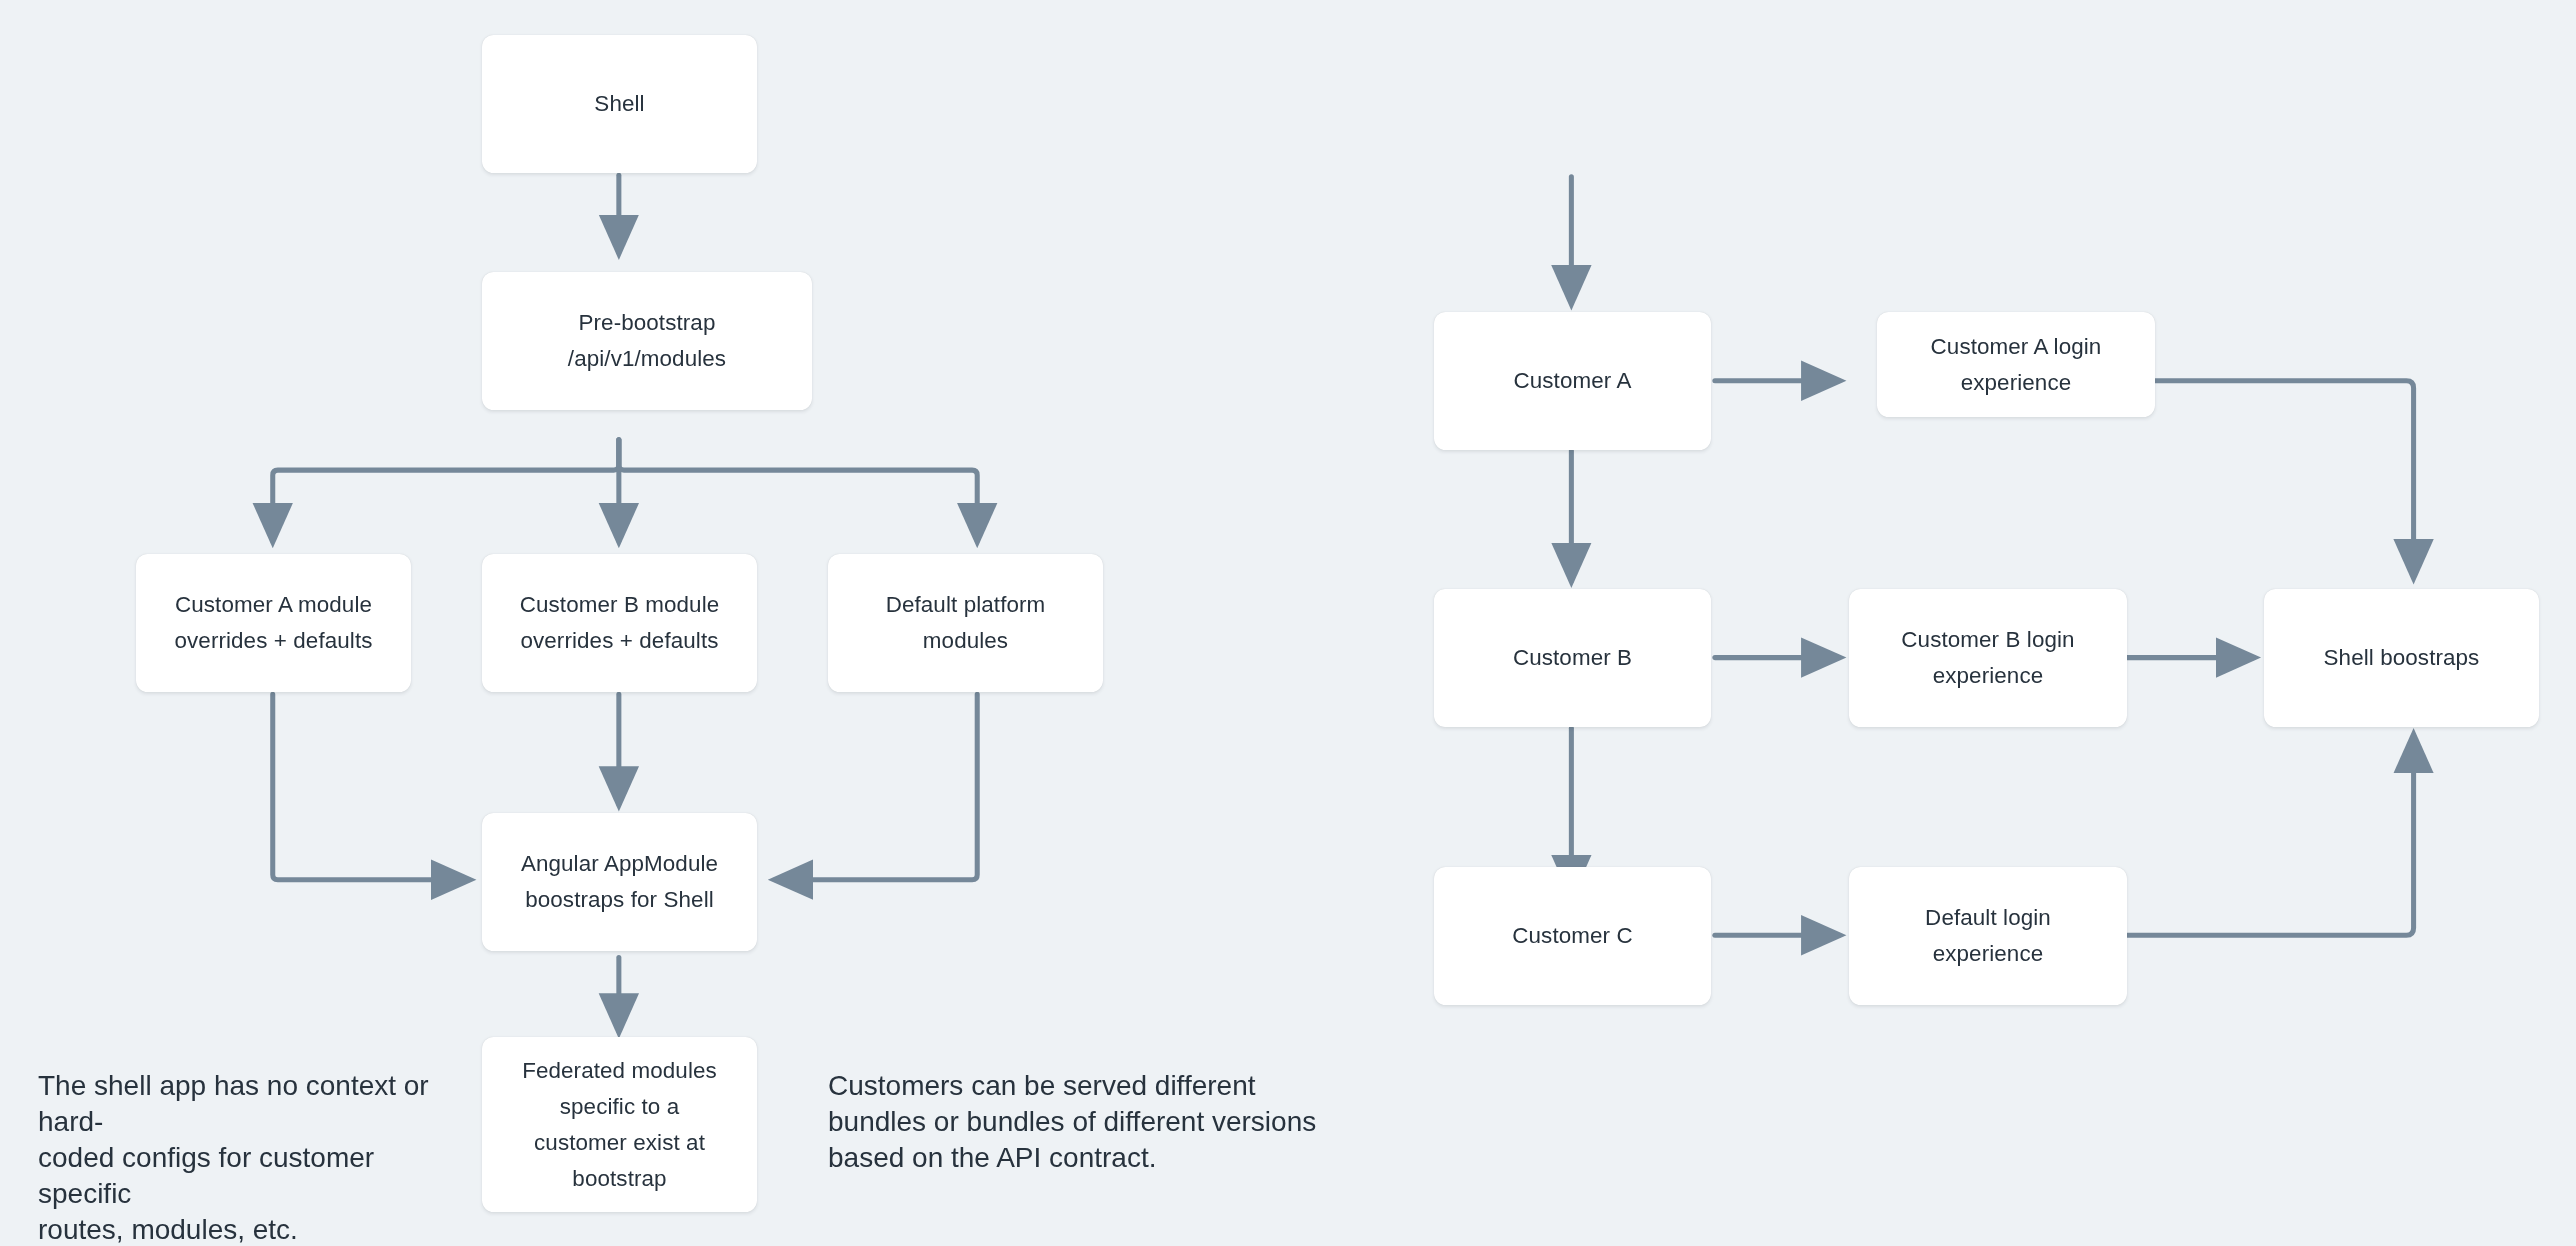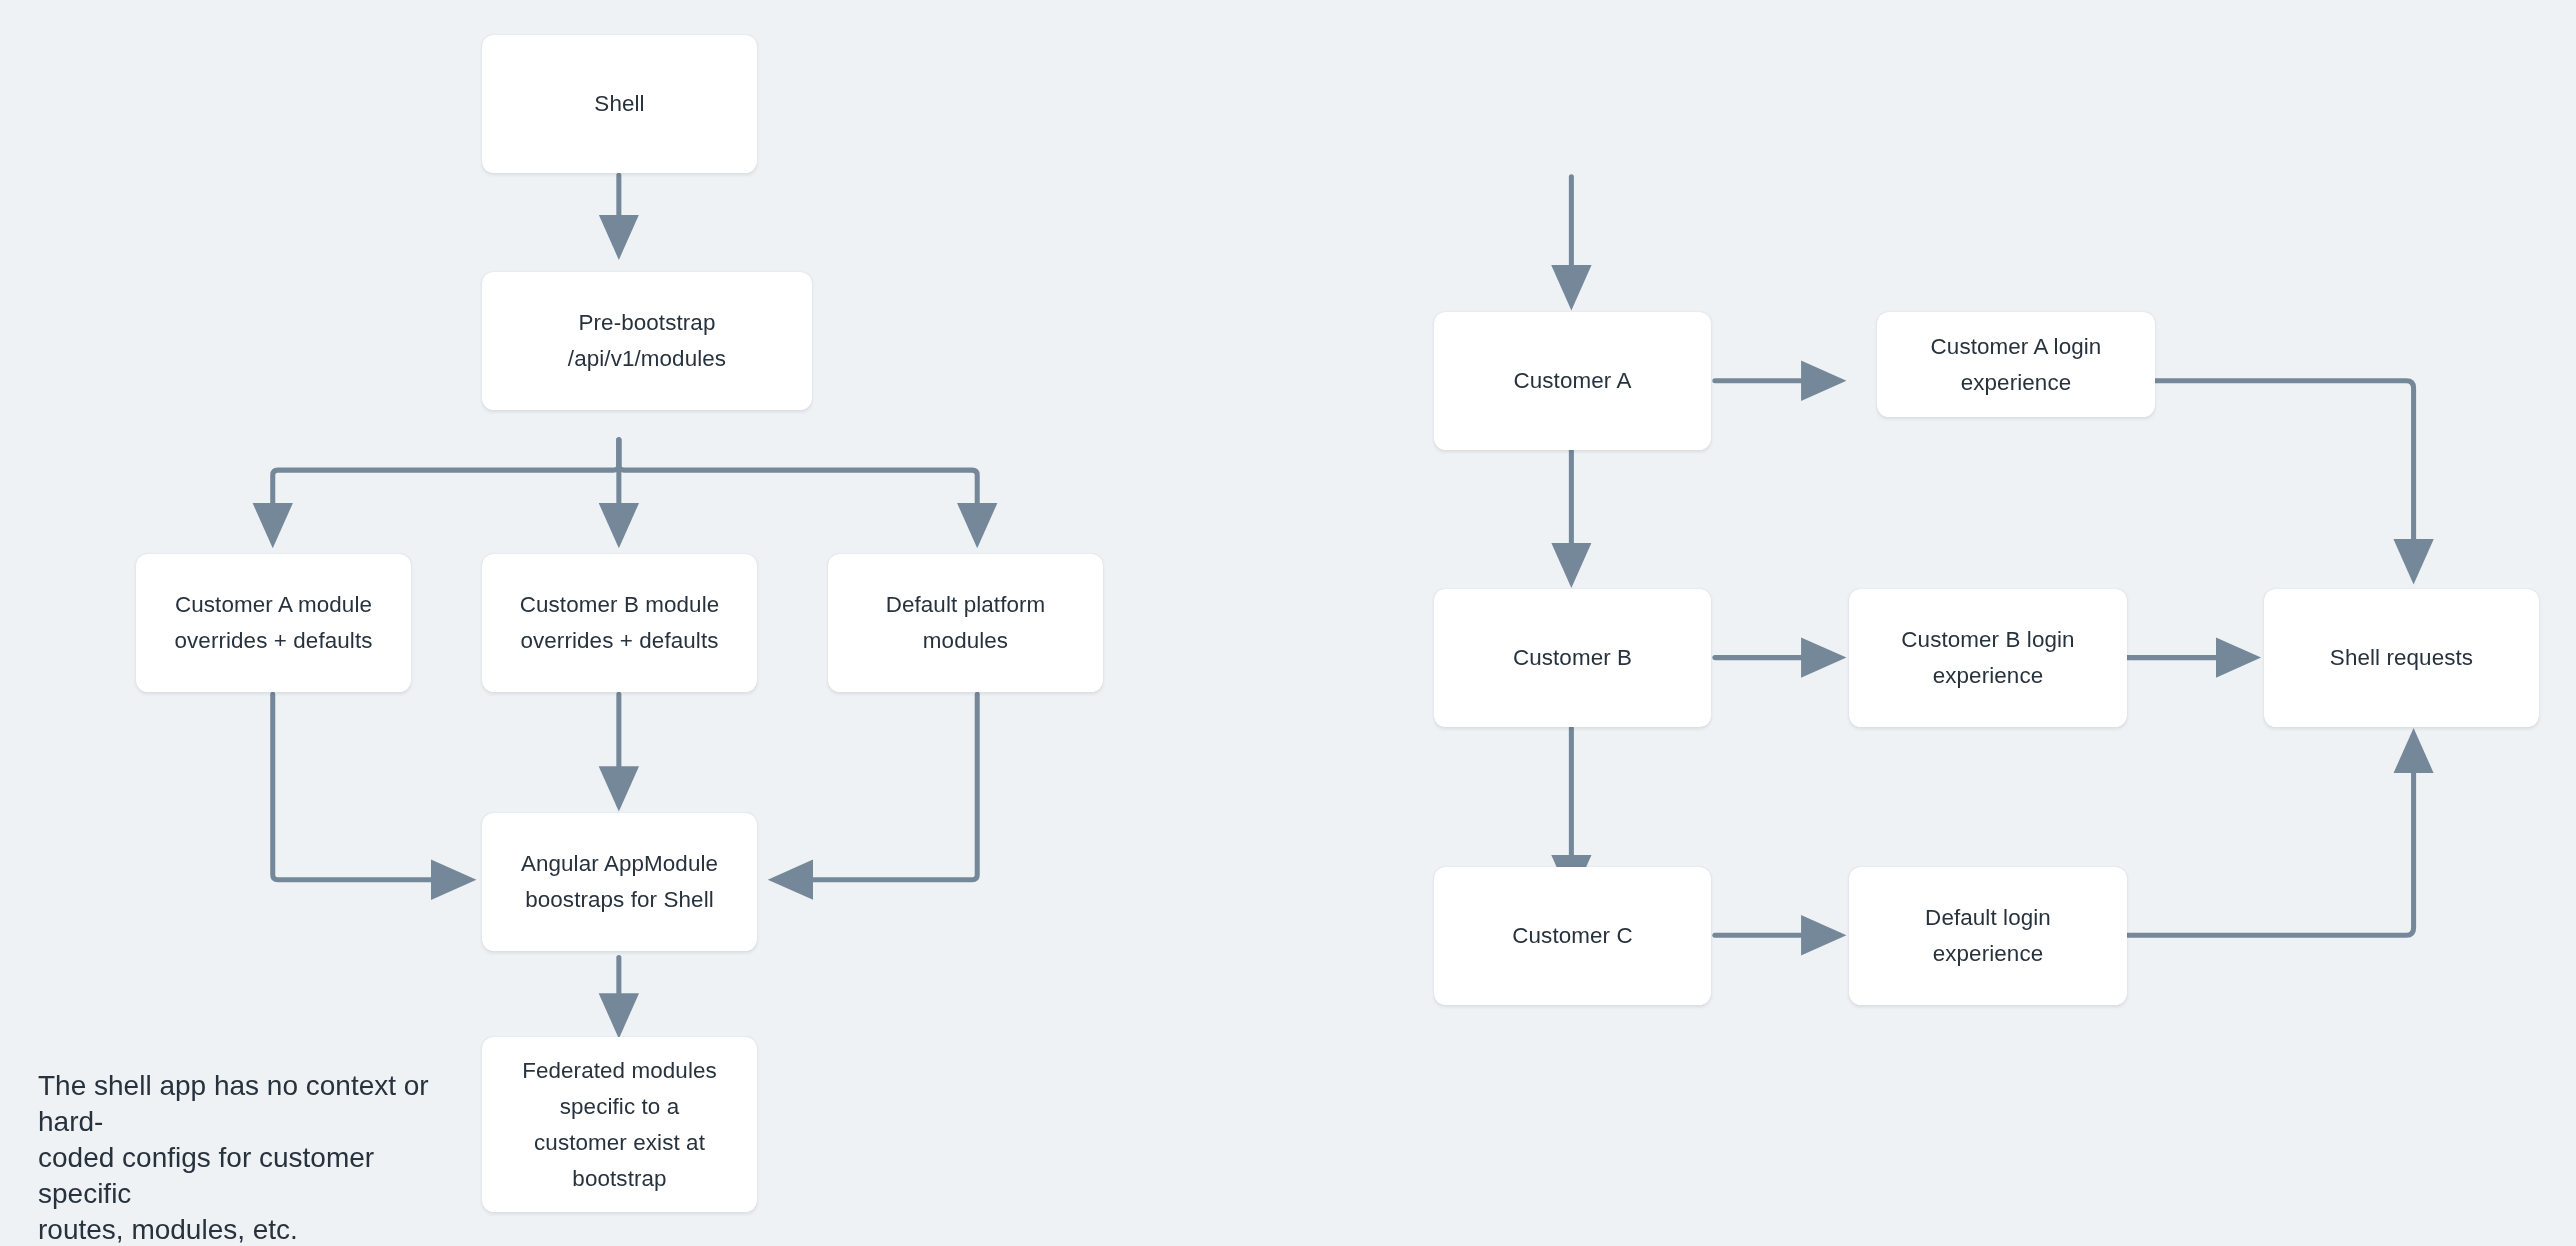--- a/index.html
+++ b/index.html
@@ -168,22 +168,25 @@
     <span class="node-label">Customer B login
 experience</span>
   </div>
 
   <div class="node" style="left:1849px; top:867px; width:278px; height:138px;">
     <span class="node-label">Default login
 experience</span>
   </div>
 
   <div class="node" style="left:2264px; top:589px; width:275px; height:138px;">
-    <span class="node-label">Shell requests</span>
+    <span class="node-label">Shell boostraps</span>
   </div>
 
   <div class="note" style="left:38px; top:1068px; width:433px;">The shell app has no context or hard-
 coded configs for customer specific
 routes, modules, etc.</div>
 
+  <div class="note" style="left:828px; top:1068px; width:490px;">Customers can be served different
+bundles or bundles of different versions
+based on the API contract.</div>
 
 </div>
 
 
 </body></html>

